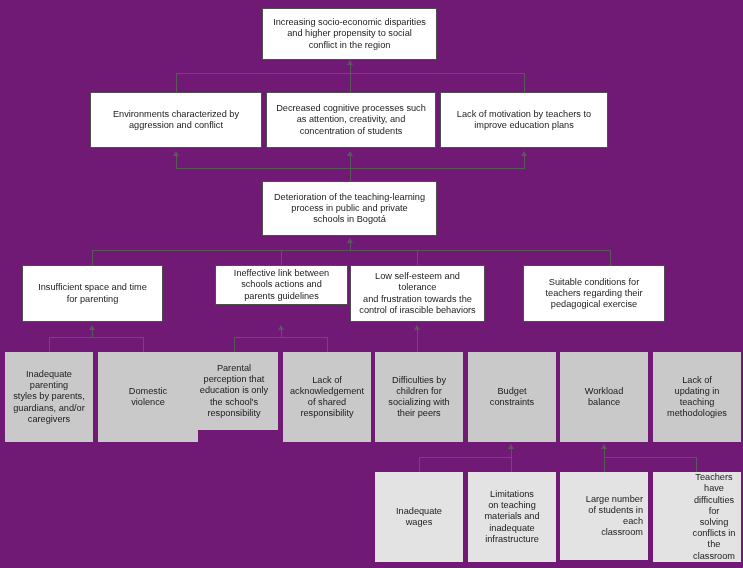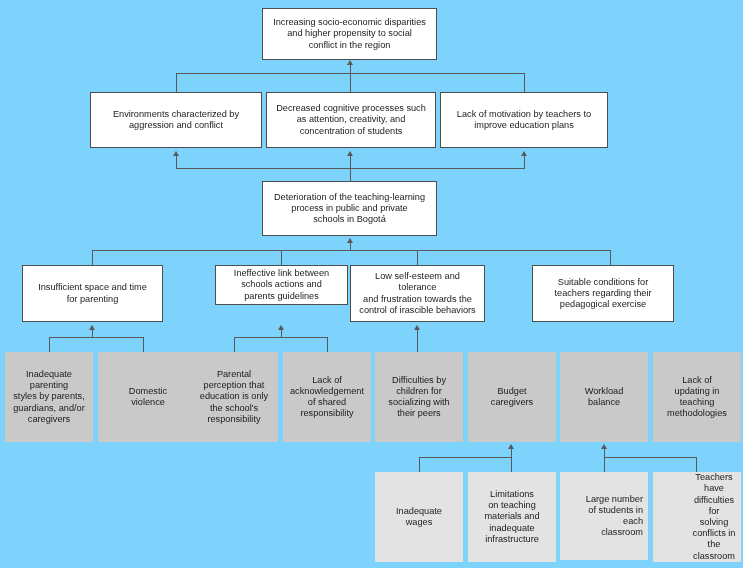--- a/index.html
+++ b/index.html
@@ -1,17 +1,17 @@
 <!DOCTYPE html>
 <html><head>
 <meta charset="utf-8">
 <style>
   html,body{margin:0;padding:0;background:#ffffff;}
   body{font-family:"Liberation Sans","DejaVu Sans",sans-serif;}
-  #canvas{position:relative;width:743px;height:568px;background:#7dd3fc;overflow:hidden;}
+  #canvas{position:relative;width:743px;height:568px;background:#701a75;overflow:hidden;}
 
   .node{position:absolute;box-sizing:border-box;display:flex;align-items:center;
         justify-content:center;text-align:center;line-height:1.22;color:#1a1a1a;
         font-size:9.2px;padding:3px 5px;}
   .node.white{background:#ffffff;border:1px solid #4d4d4d;}
   .node.gray{background:#c9c9c9;border:none;}
   .node.lightgray{background:#e3e3e3;border:none;}
   .node span{display:block;width:100%;white-space:pre-line;}
 
   .ln{position:absolute;background:#595959;}
@@ -60,59 +60,59 @@
   <div class="node white" style="left:215px;top:265px;width:133px;height:40px;">
     <span>Ineffective link between
 schools actions and
 parents guidelines</span>
   </div>
   <div class="node white" style="left:350px;top:265px;width:135px;height:57px;align-items:center;">
     <span>Low self-esteem and tolerance
 and frustration towards the
 control of irascible behaviors</span>
   </div>
-  <div class="node white" style="left:523px;top:265px;width:142px;height:57px;margin-left:9px;">
+  <div class="node white" style="left:523px;top:265px;width:142px;height:57px;">
     <span>Suitable conditions for
 teachers regarding their
 pedagogical exercise</span>
   </div>
 
   <div class="node gray" style="left:5px;top:352px;width:88px;height:90px;">
     <span>Inadequate
 parenting
 styles by parents,
 guardians, and/or
 caregivers</span>
   </div>
   <div class="node gray" style="left:98px;top:352px;width:100px;height:90px;justify-content:center;">
     <span>Domestic
 violence</span>
   </div>
-  <div class="node gray" style="left:190px;top:352px;width:88px;height:90px;">
+  <div class="node gray" style="left:190px;top:352px;width:88px;height:78px;">
     <span>Parental
 perception that
 education is only
 the school's
 responsibility</span>
   </div>
   <div class="node gray" style="left:283px;top:352px;width:88px;height:90px;">
     <span>Lack of
 acknowledgement
 of shared
 responsibility</span>
   </div>
   <div class="node gray" style="left:375px;top:352px;width:88px;height:90px;">
     <span>Difficulties by
 children for
 socializing with
 their peers</span>
   </div>
   <div class="node gray" style="left:468px;top:352px;width:88px;height:90px;">
     <span>Budget
-caregivers</span>
+constraints</span>
   </div>
   <div class="node gray" style="left:560px;top:352px;width:88px;height:90px;">
     <span>Workload
 balance</span>
   </div>
   <div class="node gray" style="left:653px;top:352px;width:88px;height:90px;">
     <span>Lack of
 updating in
 teaching
 methodologies</span>

